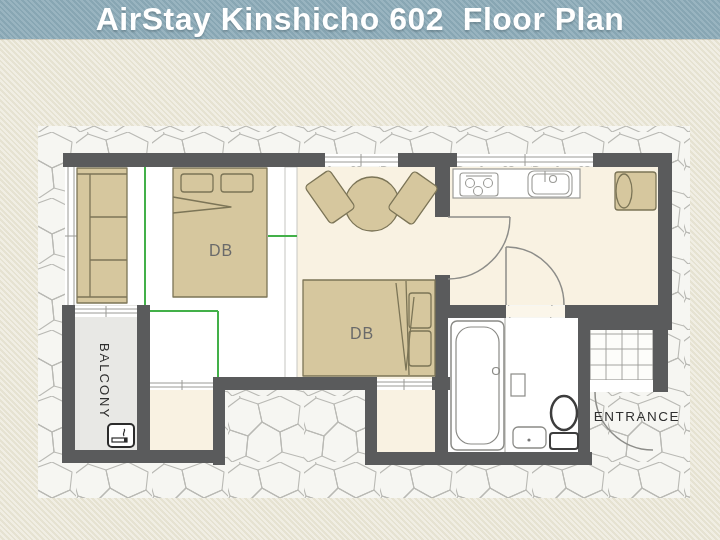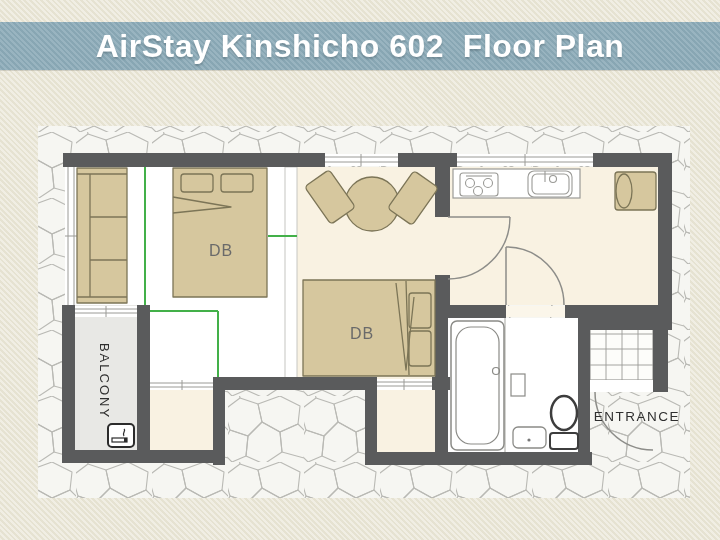--- a/index.html
+++ b/index.html
@@ -3,26 +3,25 @@
 <meta charset="utf-8">
 <style>
   html,body{margin:0;padding:0;}
   .page{
     position:relative;width:720px;height:540px;overflow:hidden;
     background-color:#ebe8d9;
     background-image:repeating-linear-gradient(45deg,rgba(255,255,255,.28) 0 2px,rgba(206,200,176,.18) 2px 4px);
     font-family:"Liberation Sans",sans-serif;
   }
   .title-bar{
-    position:absolute;top:0;left:0;width:720px;height:48px;
+    position:absolute;top:0;left:0;width:720px;height:39px;
     background-color:#8dacb9;
     background-image:repeating-linear-gradient(45deg,rgba(255,255,255,.10) 0 2px,rgba(90,115,128,.10) 2px 4px);
     display:flex;align-items:center;justify-content:center;
     box-shadow:0 1px 0 rgba(0,0,0,.12);
-    margin-top:22px;
   }
   .title-bar span{
     color:#ffffff;font-size:32px;font-weight:bold;letter-spacing:.5px;
     white-space:pre;text-shadow:0 2px 2px rgba(60,80,90,.35);
   }
   svg{position:absolute;top:0;left:0;}
   svg text{font-family:"Liberation Sans",sans-serif;}
 </style>
 </head>
 <body>

